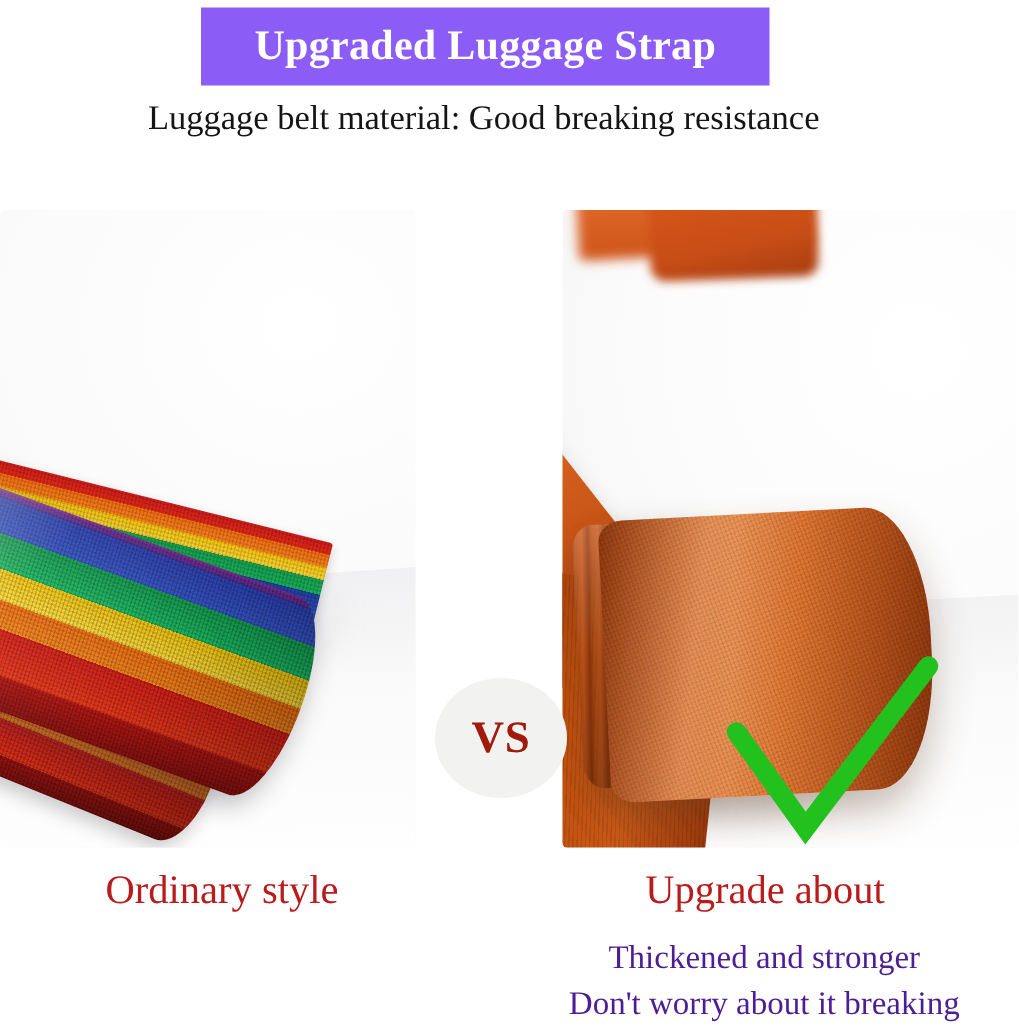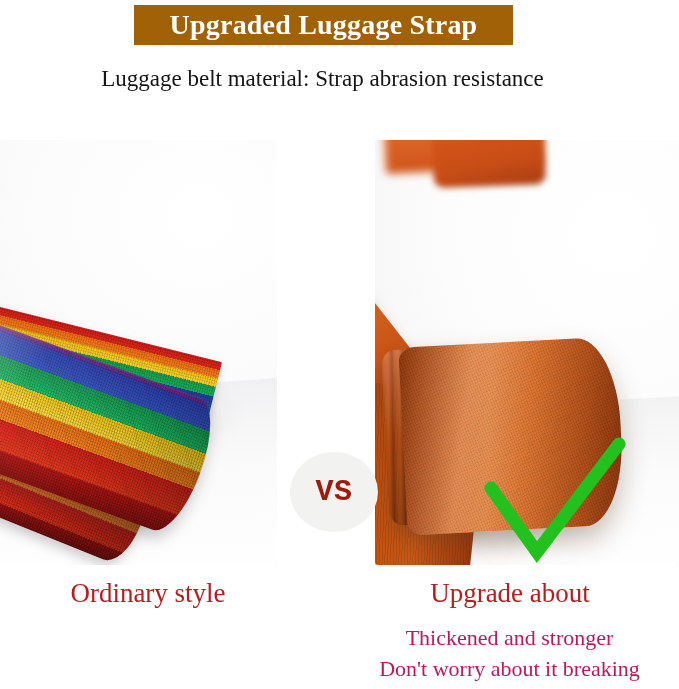--- a/index.html
+++ b/index.html
@@ -17,22 +17,22 @@
     color: #111111;
     -webkit-font-smoothing: antialiased;
   }
 
   
   #title-banner {
     position: absolute;
     left: 134px;
     top: 5px;
     width: 379px;
-    height: 40px;
-    background: #a16207;
+    height: 52px;
+    background: #8b5cf6;
     display: flex;
     align-items: center;
     justify-content: center;
   }
   #title-banner .title-text {
     color: #ffffff;
     font-size: 28px;
     font-weight: bold;
     letter-spacing: 0.2px;
     line-height: 1;
@@ -397,21 +397,20 @@
     left: 290px;
     top: 312px;
     width: 88px;
     height: 80px;
     border-radius: 50%;
     background: #F2F2F0;
     display: flex;
     align-items: center;
     justify-content: center;
     z-index: 5;
-    font-family: Liberation Mono, monospace;
   }
   #vs-badge .vs-text {
     font-size: 30px;
     font-weight: bold;
     color: #A01B0C;
     letter-spacing: 0.5px;
     line-height: 1;
   }
 
   
@@ -431,33 +430,33 @@
   #bottom-notes {
     position: absolute;
     left: 340px;
     top: 622px;
     width: 339px;
     text-align: center;
   }
   .note-line {
     font-size: 22px;
     line-height: 31px;
-    color: #be185d;
+    color: #4c1d95;
     white-space: nowrap;
   }
 </style>
 </head>
 <body>
 
 <div id="title-banner">
   <span class="title-text">Upgraded Luggage Strap</span>
 </div>
 
 <div id="subtitle-block">
-  <div class="subtitle-line line-1">Luggage belt material: Strap abrasion resistance</div>
+  <div class="subtitle-line line-1">Luggage belt material: Good breaking resistance</div>
 </div>
 
 <div id="photo-row">
 
   <div class="photo" id="photo-ordinary">
     <div class="photo-scene">
       <div class="bg-ordinary"></div>
       <div class="rainbow-shadow"></div>
       <div class="rainbow-band"></div>
       <div class="rainbow-fold"></div>

